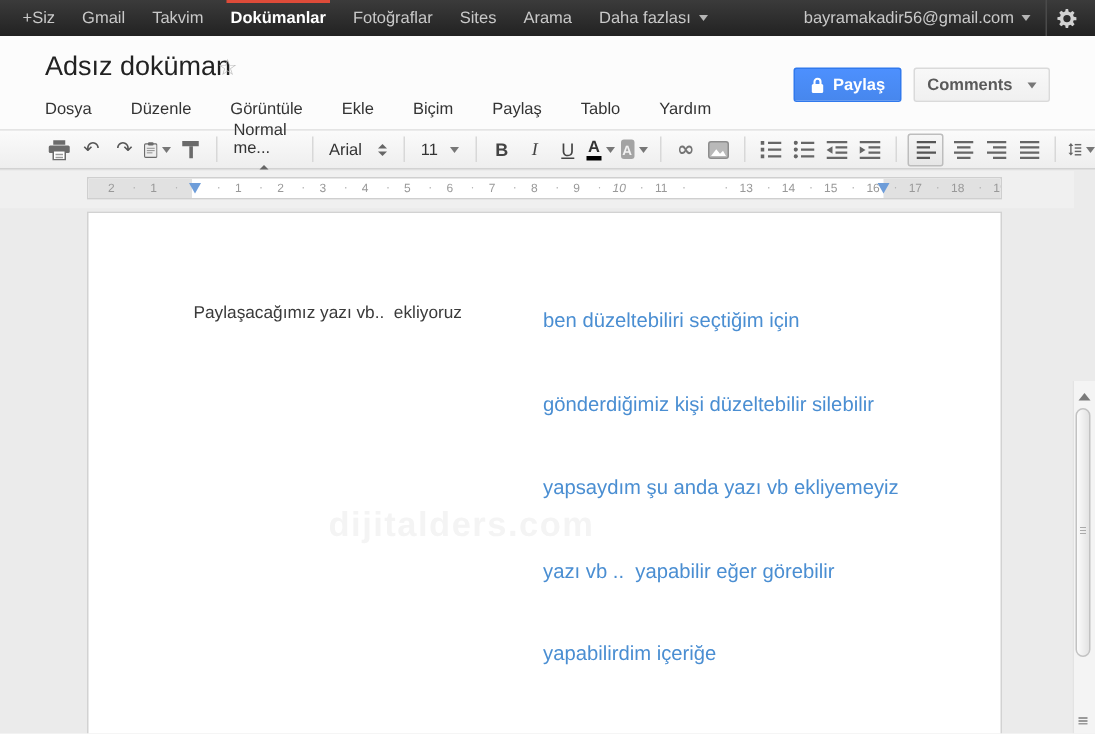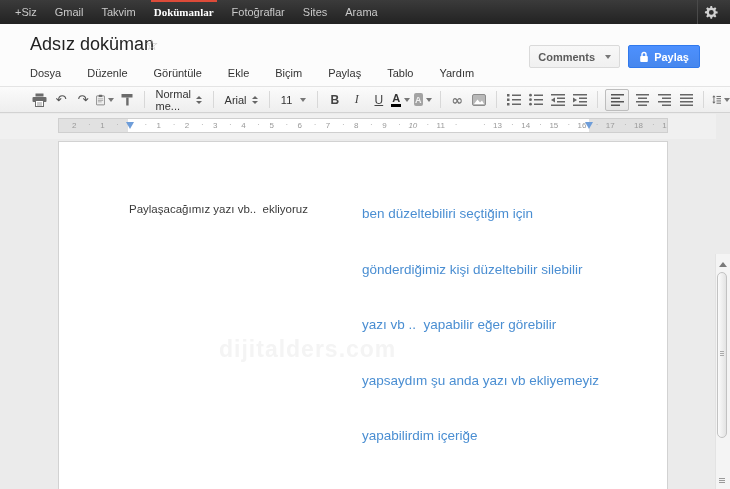--- a/index.html
+++ b/index.html
@@ -5,21 +5,21 @@
   html,body{margin:0;padding:0;}
   .screen{position:relative;width:730px;height:489px;background:#ebebeb;overflow:hidden;
           font-family:"Liberation Sans",sans-serif;}
 
   
   .topbar{position:absolute;top:0;left:0;right:0;height:24px;
           background:linear-gradient(#3b3b3b,#222);display:flex;justify-content:space-between;
           padding:0 6px;box-sizing:border-box;}
   .tb-left,.tb-right{display:flex;align-items:stretch;}
   .tb-link{color:#c9c9c9;font-size:11px;line-height:24px;padding:0 9px;cursor:pointer;position:relative;white-space:nowrap;}
-  .tb-link.active{color:#fff;font-weight:bold;font-family:Liberation Serif, serif;}
+  .tb-link.active{color:#fff;font-weight:bold;}
   .tb-link.active::before{content:"";position:absolute;top:0;left:6px;right:6px;height:2px;background:#dd4b39;}
   .caret{display:inline-block;width:0;height:0;border-left:3px solid transparent;
          border-right:3px solid transparent;border-top:4px solid #999;margin-left:5px;vertical-align:middle;}
   .caret-light{border-top-color:#b5b5b5;}
   .tb-account{color:#c9c9c9;font-size:11px;line-height:24px;padding:0 10px;white-space:nowrap;}
   .tb-sep{width:1px;background:#4a4a4a;}
   .tb-gear{display:flex;align-items:center;justify-content:center;width:26px;}
 
   
   .header{position:absolute;top:24px;left:0;right:0;height:62px;background:#fcfcfc;}
@@ -39,21 +39,21 @@
   
   .toolbar{position:absolute;top:86px;left:0;right:0;height:27px;
            background:linear-gradient(#fbfbfb,#eeeeee);border-top:1px solid #e4e4e4;border-bottom:1px solid #d2d2d2;
            display:flex;align-items:center;padding-left:30px;gap:4px;box-sizing:border-box;}
   .tbtn{height:20px;min-width:18px;display:flex;align-items:center;justify-content:center;border-radius:2px;
         color:#555;cursor:pointer;position:relative;}
   .tbtn.sel{border:1px solid #bdbdbd;background:linear-gradient(#f6f6f6,#e6e6e6);padding:0 2px;}
   .tsep{width:1px;height:17px;background:#d8d8d8;margin:0 4px;}
   .glyph{font-family:"DejaVu Sans",sans-serif;font-size:13px;color:#555;line-height:1;}
   .dropdown{display:flex;align-items:center;gap:5px;font-size:11px;color:#333;padding:0 3px;cursor:pointer;}
-  .dd-style{width:66px;justify-content:space-between;}
+  .dd-style{width:66px;justify-content:space-between;flex-direction:column;}
   .dd-font{width:62px;justify-content:space-between;}
   .updown{display:inline-flex;flex-direction:column;gap:2px;}
   .updown i{display:block;width:0;height:0;border-left:3px solid transparent;border-right:3px solid transparent;}
   .updown .u{border-bottom:3px solid #666;}
   .updown .d{border-top:3px solid #666;}
   .fmt-b{font-size:12px;font-weight:bold;color:#444;}
   .fmt-i{font-size:12px;font-style:italic;font-family:"Liberation Serif",serif;color:#444;}
   .fmt-u{font-size:12px;text-decoration:underline;color:#444;}
   .color-a{position:relative;font-size:11px;font-weight:bold;color:#333;padding:0 1px 4px 1px;}
   .color-a::after{content:"";position:absolute;left:0;right:0;bottom:1px;height:3px;background:#000;}
@@ -101,22 +101,24 @@
 
   <div class="topbar">
     <div class="tb-left">
       <span class="tb-link">+Siz</span>
       <span class="tb-link">Gmail</span>
       <span class="tb-link">Takvim</span>
       <span class="tb-link active">Dokümanlar</span>
       <span class="tb-link">Fotoğraflar</span>
       <span class="tb-link">Sites</span>
       <span class="tb-link">Arama</span>
+      <span class="tb-link"><span>Daha fazlası</span><i class="caret caret-light"></i></span>
     </div>
     <div class="tb-right">
+      <span class="tb-account"><span>bayramakadir56@gmail.com</span><i class="caret caret-light"></i></span>
       <span class="tb-sep"></span>
       <span class="tb-gear">
         <svg width="15" height="15" viewBox="0 0 16 16">
             <path fill-rule="evenodd" fill="#d2d2d2" d="M14.5 9v-2l-1.9-.4a4.9 4.9 0 0 0-.5-1.2l1.1-1.6-1.4-1.4-1.6 1.1c-.4-.2-.8-.4-1.2-.5L8.6 1H6.9l-.4 1.9c-.4.1-.8.3-1.2.5L3.7 2.3 2.3 3.7l1.1 1.6c-.2.4-.4.8-.5 1.2L1 7v1.7l1.9.4c.1.4.3.9.5 1.2l-1.1 1.6 1.4 1.4 1.6-1.1c.4.2.8.4 1.2.5l.4 1.9h1.7l.4-1.9c.4-.1.8-.3 1.2-.5l1.6 1.1 1.4-1.4-1.1-1.6c.2-.4.4-.8.5-1.2l1.8-.1zM7.8 10.5a2.6 2.6 0 1 1 0-5.2 2.6 2.6 0 0 1 0 5.2z"></path>
           </svg>
       </span>
     </div>
   </div>
 
   <div class="header">
@@ -126,30 +128,30 @@
       <span class="menu-item">Dosya</span>
       <span class="menu-item">Düzenle</span>
       <span class="menu-item">Görüntüle</span>
       <span class="menu-item">Ekle</span>
       <span class="menu-item">Biçim</span>
       <span class="menu-item">Paylaş</span>
       <span class="menu-item">Tablo</span>
       <span class="menu-item">Yardım</span>
     </div>
     <div class="header-buttons">
-      <div class="btn btn-comments">
-        <span>Comments</span>
-        <i class="caret"></i>
-      </div>
       <div class="btn btn-share">
         <svg width="10" height="12" viewBox="0 0 10 12">
             <path d="M3 5V3.5a2 2 0 1 1 4 0V5" stroke="#fff" stroke-width="1.4" fill="none"></path>
             <rect x="1.2" y="5" width="7.6" height="6" rx="1" fill="#fff"></rect>
           </svg>
         <span>Paylaş</span>
+      </div>
+      <div class="btn btn-comments">
+        <span>Comments</span>
+        <i class="caret"></i>
       </div>
     </div>
   </div>
 
   <div class="toolbar">
     <span class="tbtn">
       <svg width="15" height="14" viewBox="0 0 15 14">
           <rect x="3.5" y="0.5" width="8" height="3" fill="#6b6b6b"></rect>
           <rect x="0.5" y="4" width="14" height="5" rx="1" fill="#6b6b6b"></rect>
           <rect x="3.5" y="7.5" width="8" height="6" fill="#fff" stroke="#6b6b6b"></rect>
@@ -366,22 +368,22 @@
       </div>
   </div>
 
   <div class="doc-area">
     <div class="page">
       <div class="watermark">dijitalders.com</div>
       <div class="para-black">Paylaşacağımız yazı vb..  ekliyoruz</div>
       <div class="blue-block">
         <div>ben düzeltebiliri seçtiğim için</div>
         <div>gönderdiğimiz kişi düzeltebilir silebilir</div>
+        <div>yapsaydım şu anda yazı vb ekliyemeyiz</div>
         <div>yazı vb ..  yapabilir eğer görebilir</div>
-        <div>yapsaydım şu anda yazı vb ekliyemeyiz</div>
         <div>yapabilirdim içeriğe</div>
       </div>
     </div>
     <div class="scrollbar">
       <i class="sb-up"></i>
       <div class="sb-thumb">
           <span class="grip"></span>
         </div>
       <span class="sb-down"></span>
     </div>

